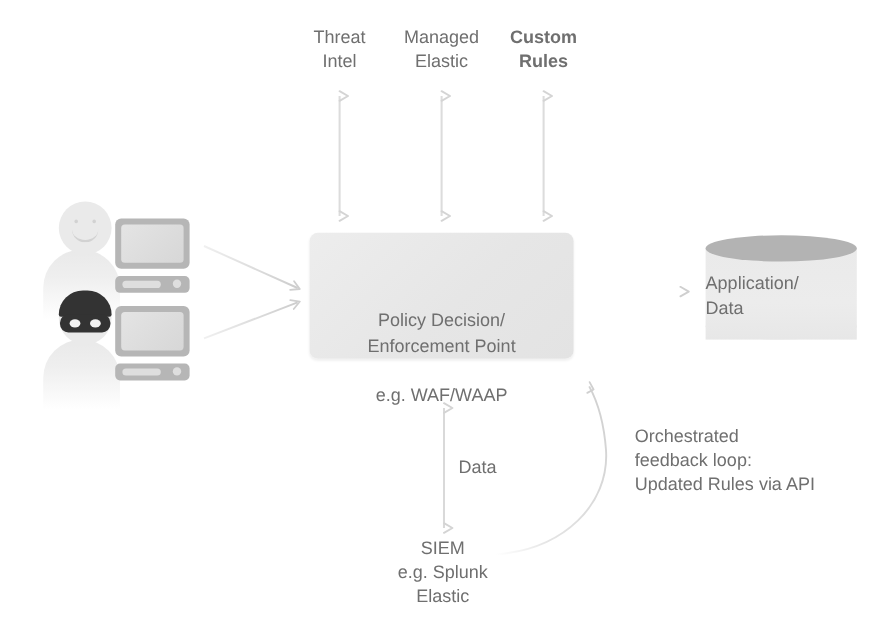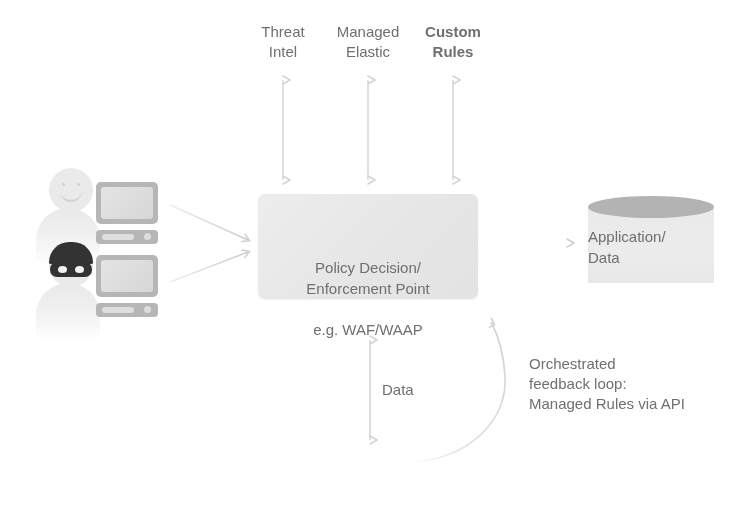--- a/index.html
+++ b/index.html
@@ -334,18 +334,21 @@
   <div class="cyl">
     <div class="cyl-bottom"></div>
     <div class="cyl-body"></div>
     <div class="cyl-top"></div>
     <div class="cyl-text">Application/
 Data</div>
   </div>
 
   <div class="lbl lbl-left" style="left:382px; top:380px;">Data</div>
 
+  <div class="lbl lbl-center" style="left:369px; top:448px;">SIEM
+e.g. Splunk
+Elastic</div>
 
   <div class="lbl lbl-left" style="left:529px; top:354px;">Orchestrated
 feedback loop:
-Managed Rules via API</div>
+Updated Rules via API</div>
 
 </div>
 
 </body></html>

